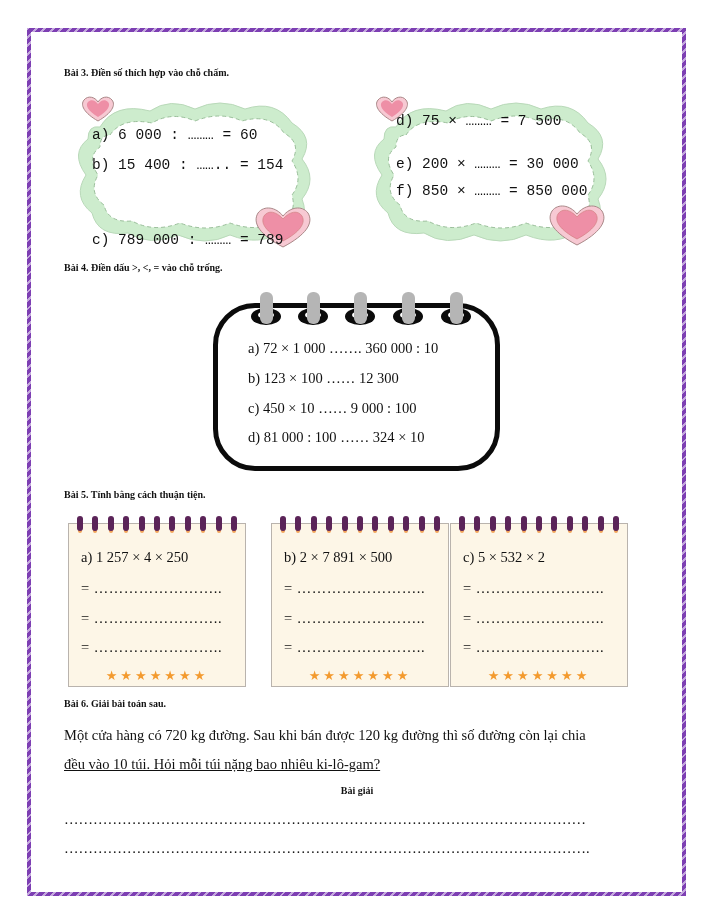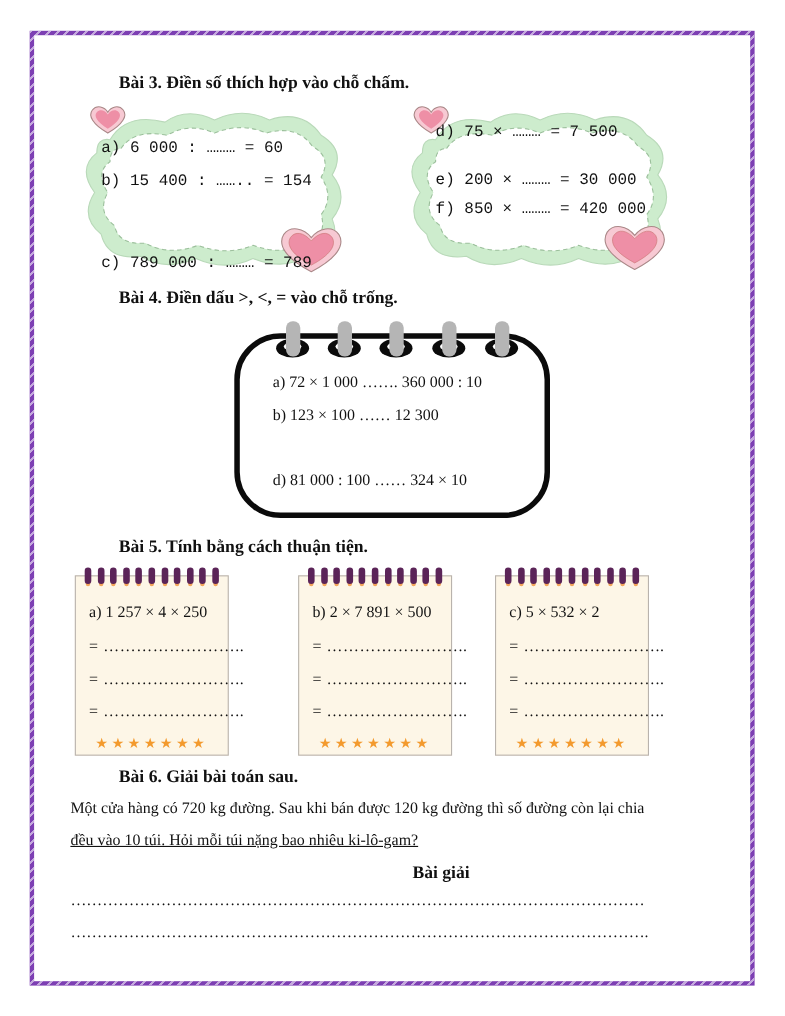--- a/index.html
+++ b/index.html
@@ -8,39 +8,39 @@
     border:4px solid #7d3fb3;
     background:#fff;
     box-shadow: inset 0 0 0 0 #fff; }
   .frame::before { content:""; position:absolute; inset:-4px; pointer-events:none;
     background:
       repeating-linear-gradient(135deg, rgba(255,255,255,0.55) 0 2px, transparent 2px 6px);
     -webkit-mask: linear-gradient(#000 0 0) top/100% 4px no-repeat, linear-gradient(#000 0 0) bottom/100% 4px no-repeat, linear-gradient(#000 0 0) left/4px 100% no-repeat, linear-gradient(#000 0 0) right/4px 100% no-repeat;
     mask: linear-gradient(#000 0 0) top/100% 4px no-repeat, linear-gradient(#000 0 0) bottom/100% 4px no-repeat, linear-gradient(#000 0 0) left/4px 100% no-repeat, linear-gradient(#000 0 0) right/4px 100% no-repeat;
   }
   .abs { position:absolute; }
-  .heading { font-weight:bold; font-size:16px; white-space:nowrap;margin-left:44px; }
+  .heading { font-weight:bold; font-size:10px; white-space:nowrap; }
   .txt { font-size:14.5px; white-space:nowrap; }
 
   
   .cloud { position:absolute; }
   .cloud svg { position:absolute; left:0; top:0; }
   .cloud .line { position:absolute; font-size:14.5px; white-space:nowrap;font-family:Liberation Mono, monospace; }
 
   
   .notebook { position:absolute; left:213px; top:303px; width:287px; height:168px;
     border:5px solid #0b0b0b; border-radius:42px; box-sizing:border-box; background:#fff; }
   .ring { position:absolute; top:-14px; width:22px; height:22px; }
   .ring .hole { position:absolute; left:-4px; top:14px; width:30px; height:17px; border-radius:50%; background:#0b0b0b; }
   .ring .hole::after { content:""; position:absolute; left:7px; top:3px; width:16px; height:8px; border-radius:50%; background:#fff; }
   .ring .pin { position:absolute; left:5px; top:-2px; width:13px; height:32px; border-radius:6px; background:#b5b5b5; }
   .nb-line { position:absolute; left:30px; font-size:14.5px; white-space:nowrap; }
 
   
-  .memo { position:absolute; top:523px; width:140px; height:164px; background:#fdf6e7;
+  .memo { position:absolute; top:523px; width:178px; height:164px; background:#fdf6e7;
     border:1.5px solid #b9b3ad; box-sizing:border-box; }
   .memo .spiral { position:absolute; top:-8px; left:8px; right:8px; height:18px; display:flex; justify-content:space-between; }
   .memo .spiral span { display:block; width:6px; height:15px; border-radius:3px; background:#5b2458; box-shadow:0 3px 0 -1px #f3a55a; }
   .memo .m-line { position:absolute; left:12px; font-size:14.5px; white-space:nowrap; }
   .memo .stars { position:absolute; bottom:2px; left:0; right:0; text-align:center; color:#f39a2e; font-size:13px; letter-spacing:3px; }
 
   .dots { letter-spacing:0.5px; }
 </style>
 </head>
 <body>
@@ -75,21 +75,21 @@
   <svg class="abs" style="left:8px; top:-2px;" width="36" height="28" viewBox="0 0 36 28">
     <path d="M18,26 C4,18 0,10 4,5 C8,0 15,2 18,7 C21,2 28,0 32,5 C36,10 32,18 18,26 Z" fill="#f7c9d3" stroke="#a88" stroke-width="1"></path>
     <path d="M18,22 C8,16 5,10 8,7 C11,4 15,5 18,9 C21,5 25,4 28,7 C31,10 28,16 18,22 Z" fill="#ee8fa6"></path>
   </svg>
   <svg class="abs" style="left:180px; top:106px;" width="62" height="44" viewBox="0 0 62 44">
     <path d="M31,42 C8,30 0,18 6,8 C12,0 24,2 31,11 C38,2 50,0 56,8 C62,18 54,30 31,42 Z" fill="#f7c9d3" stroke="#a88" stroke-width="1"></path>
     <path d="M31,36 C14,27 8,18 12,11 C16,5 24,6 31,14 C38,6 46,5 50,11 C54,18 48,27 31,36 Z" fill="#ee8fa6" stroke="#c77" stroke-width="0.6"></path>
   </svg>
   <div class="line" style="left:30px; top:16px;">d) 75 × ……… = 7 500</div>
   <div class="line" style="left:30px; top:59px;">e) 200 × ……… = 30 000</div>
-  <div class="line" style="left:30px; top:86px;">f) 850 × ……… = 420 000</div>
+  <div class="line" style="left:30px; top:86px;">f) 850 × ……… = 850 000</div>
 </div>
 
 <div class="abs heading" style="left:64px; top:262px;">Bài 4. Điền dấu &gt;, &lt;, = vào chỗ trống.</div>
 
 <div class="notebook">
   <div class="ring" style="left:37px;">
       <div class="hole"></div>
       <div class="pin"></div>
     </div>
   <div class="ring" style="left:84px;">
@@ -103,20 +103,21 @@
   <div class="ring" style="left:179px;">
       <div class="hole"></div>
       <div class="pin"></div>
     </div>
   <div class="ring" style="left:227px;">
       <div class="hole"></div>
       <div class="pin"></div>
     </div>
   <div class="nb-line" style="top:32px;">a) 72 × 1 000 ……. 360 000 : 10</div>
   <div class="nb-line" style="top:62px;">b) 123 × 100 …… 12 300</div>
+  <div class="nb-line" style="top:92px;">c) 450 × 10 …… 9 000 : 100</div>
   <div class="nb-line" style="top:121px;">d) 81 000 : 100 …… 324 × 10</div>
 </div>
 
 <div class="abs heading" style="left:64px; top:489px;">Bài 5. Tính bằng cách thuận tiện.</div>
 
 <div class="memo" style="left:68px;">
   <div class="spiral">
       <span></span>
       <span></span>
       <span></span>

